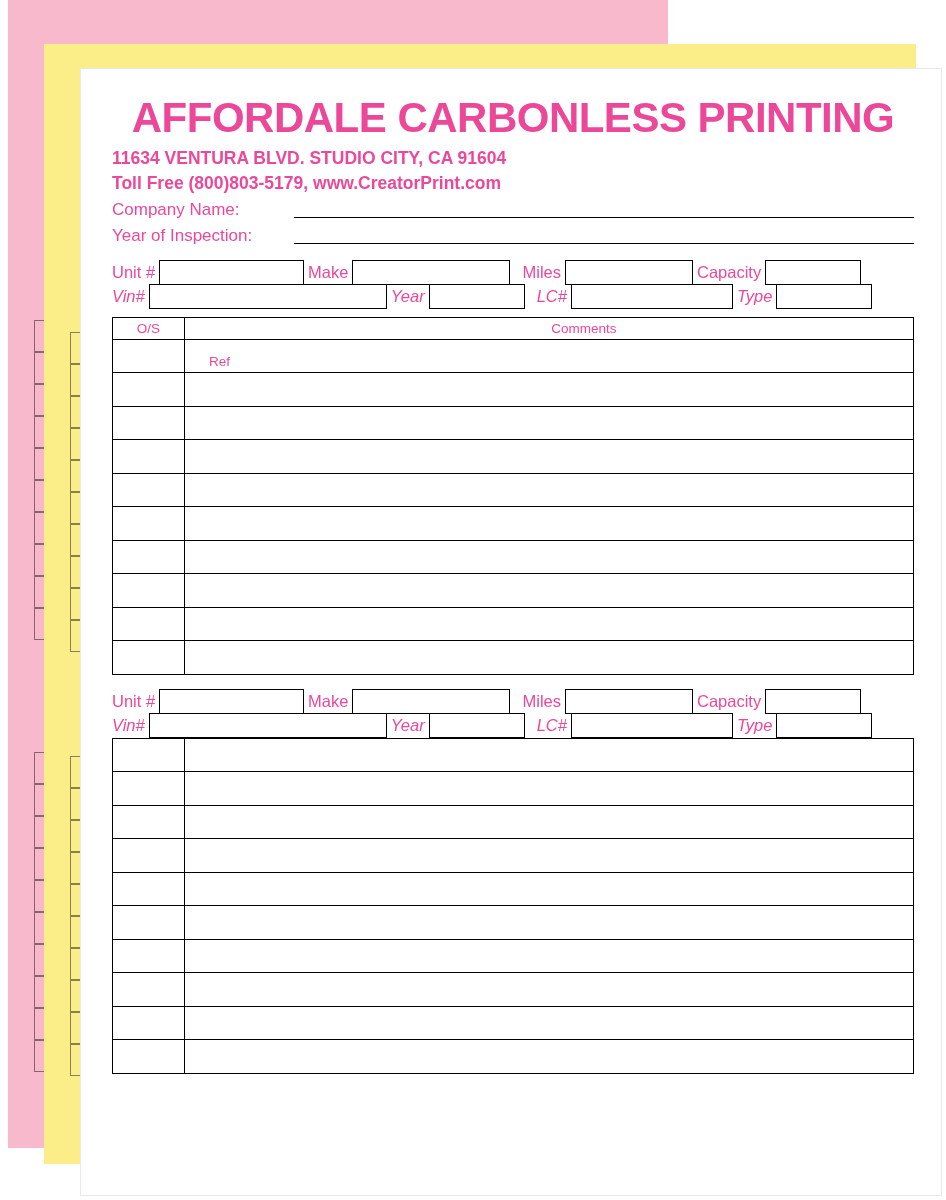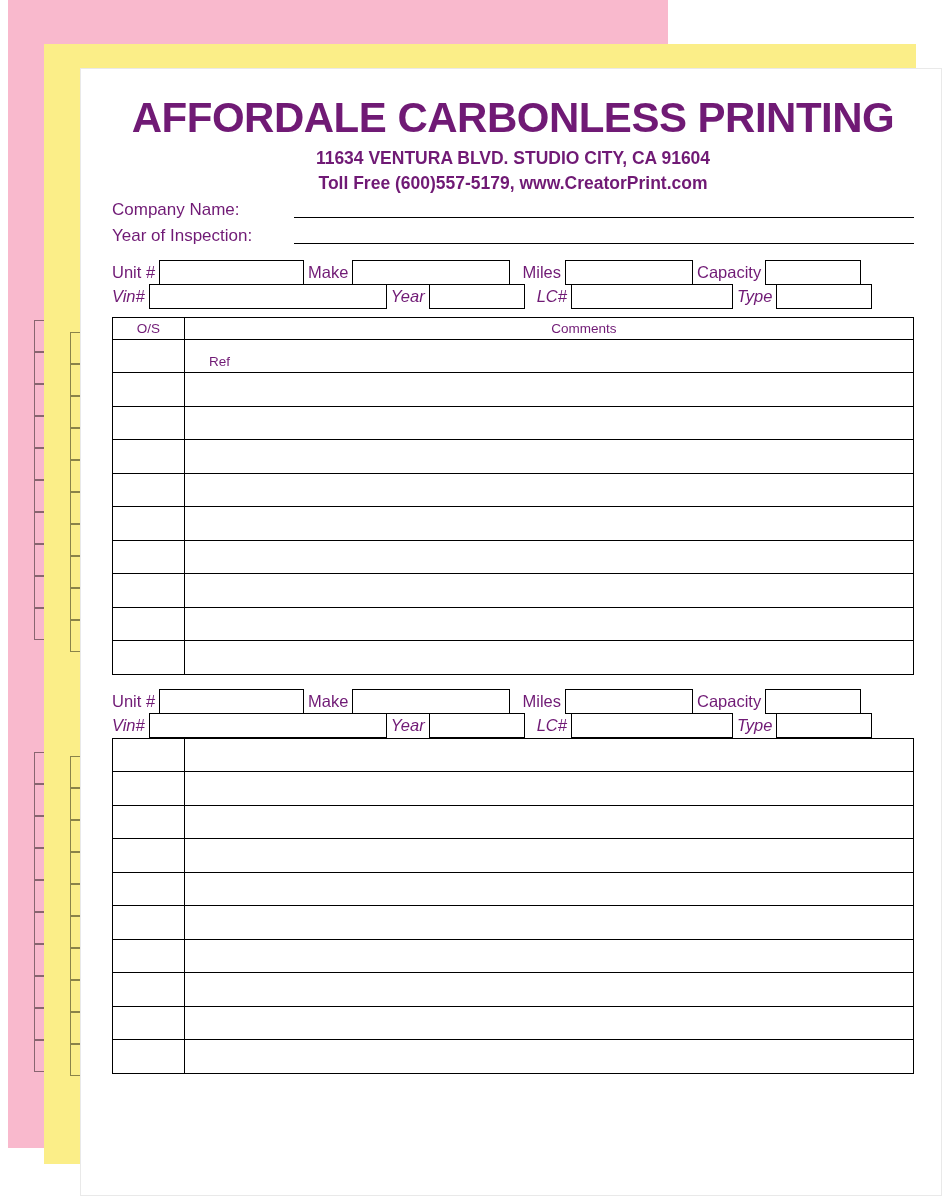--- a/index.html
+++ b/index.html
@@ -60,33 +60,33 @@
     width: 14px;
     background: transparent;
   }
 
   
   .form {
     position: absolute;
     left: 112px;
     top: 96px;
     width: 802px;
-    color: #701a75;
+    color: #ec4899;
   }
   .company-title {
     font-size: 42px;
     font-weight: bold;
     letter-spacing: -0.5px;
     text-align: center;
     line-height: 1.05;
     margin: 0 0 6px 0;
     white-space: nowrap;
   }
   .addr {
-    text-align: center;
+    text-align: left;
     font-size: 17.5px;
     font-weight: bold;
     line-height: 1.45;
   }
   .form-title {
     text-align: center;
     font-size: 18px;
     font-weight: bold;
     margin-top: 16px;
     margin-bottom: 12px;
@@ -222,21 +222,21 @@
 </div>
 
 <div class="sheet sheet-white"></div>
 
 <div class="form">
 
   <div class="company-title">AFFORDALE CARBONLESS PRINTING</div>
 
   <div class="addr">11634 VENTURA BLVD. STUDIO CITY, CA 91604</div>
 
-  <div class="addr web">Toll Free (600)557-5179, www.CreatorPrint.com</div>
+  <div class="addr web">Toll Free (800)803-5179, www.CreatorPrint.com</div>
 
 
   <div class="topfields">
     <div class="field-row">
       <div class="lbl">Company Name:</div>
       <div class="rule"></div>
     </div>
     <div class="field-row">
       <div class="lbl">Year of Inspection:</div>
       <div class="rule"></div>

